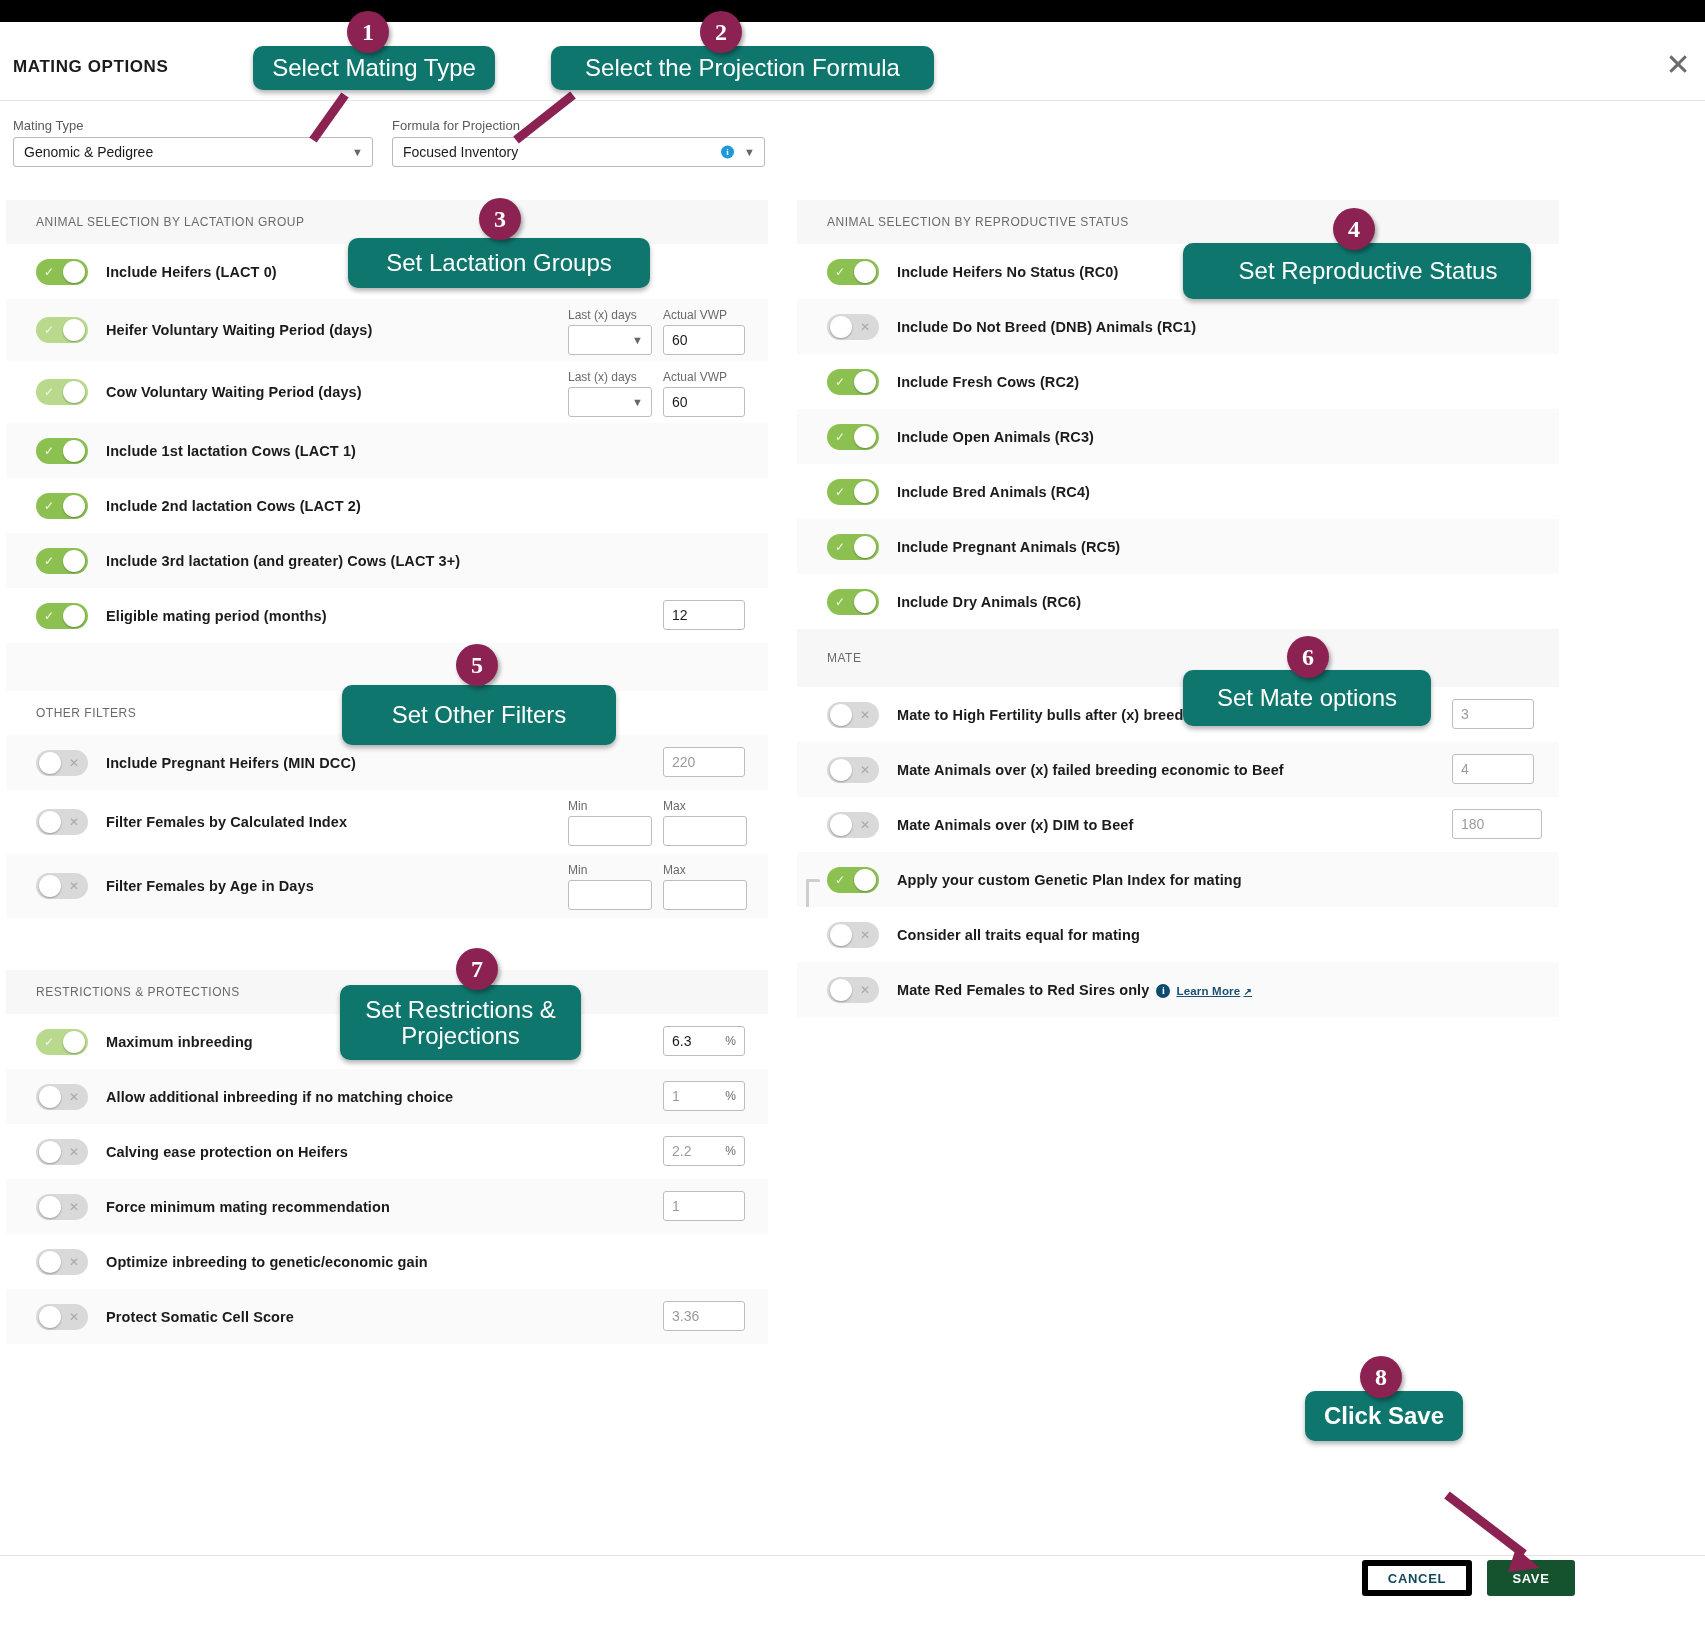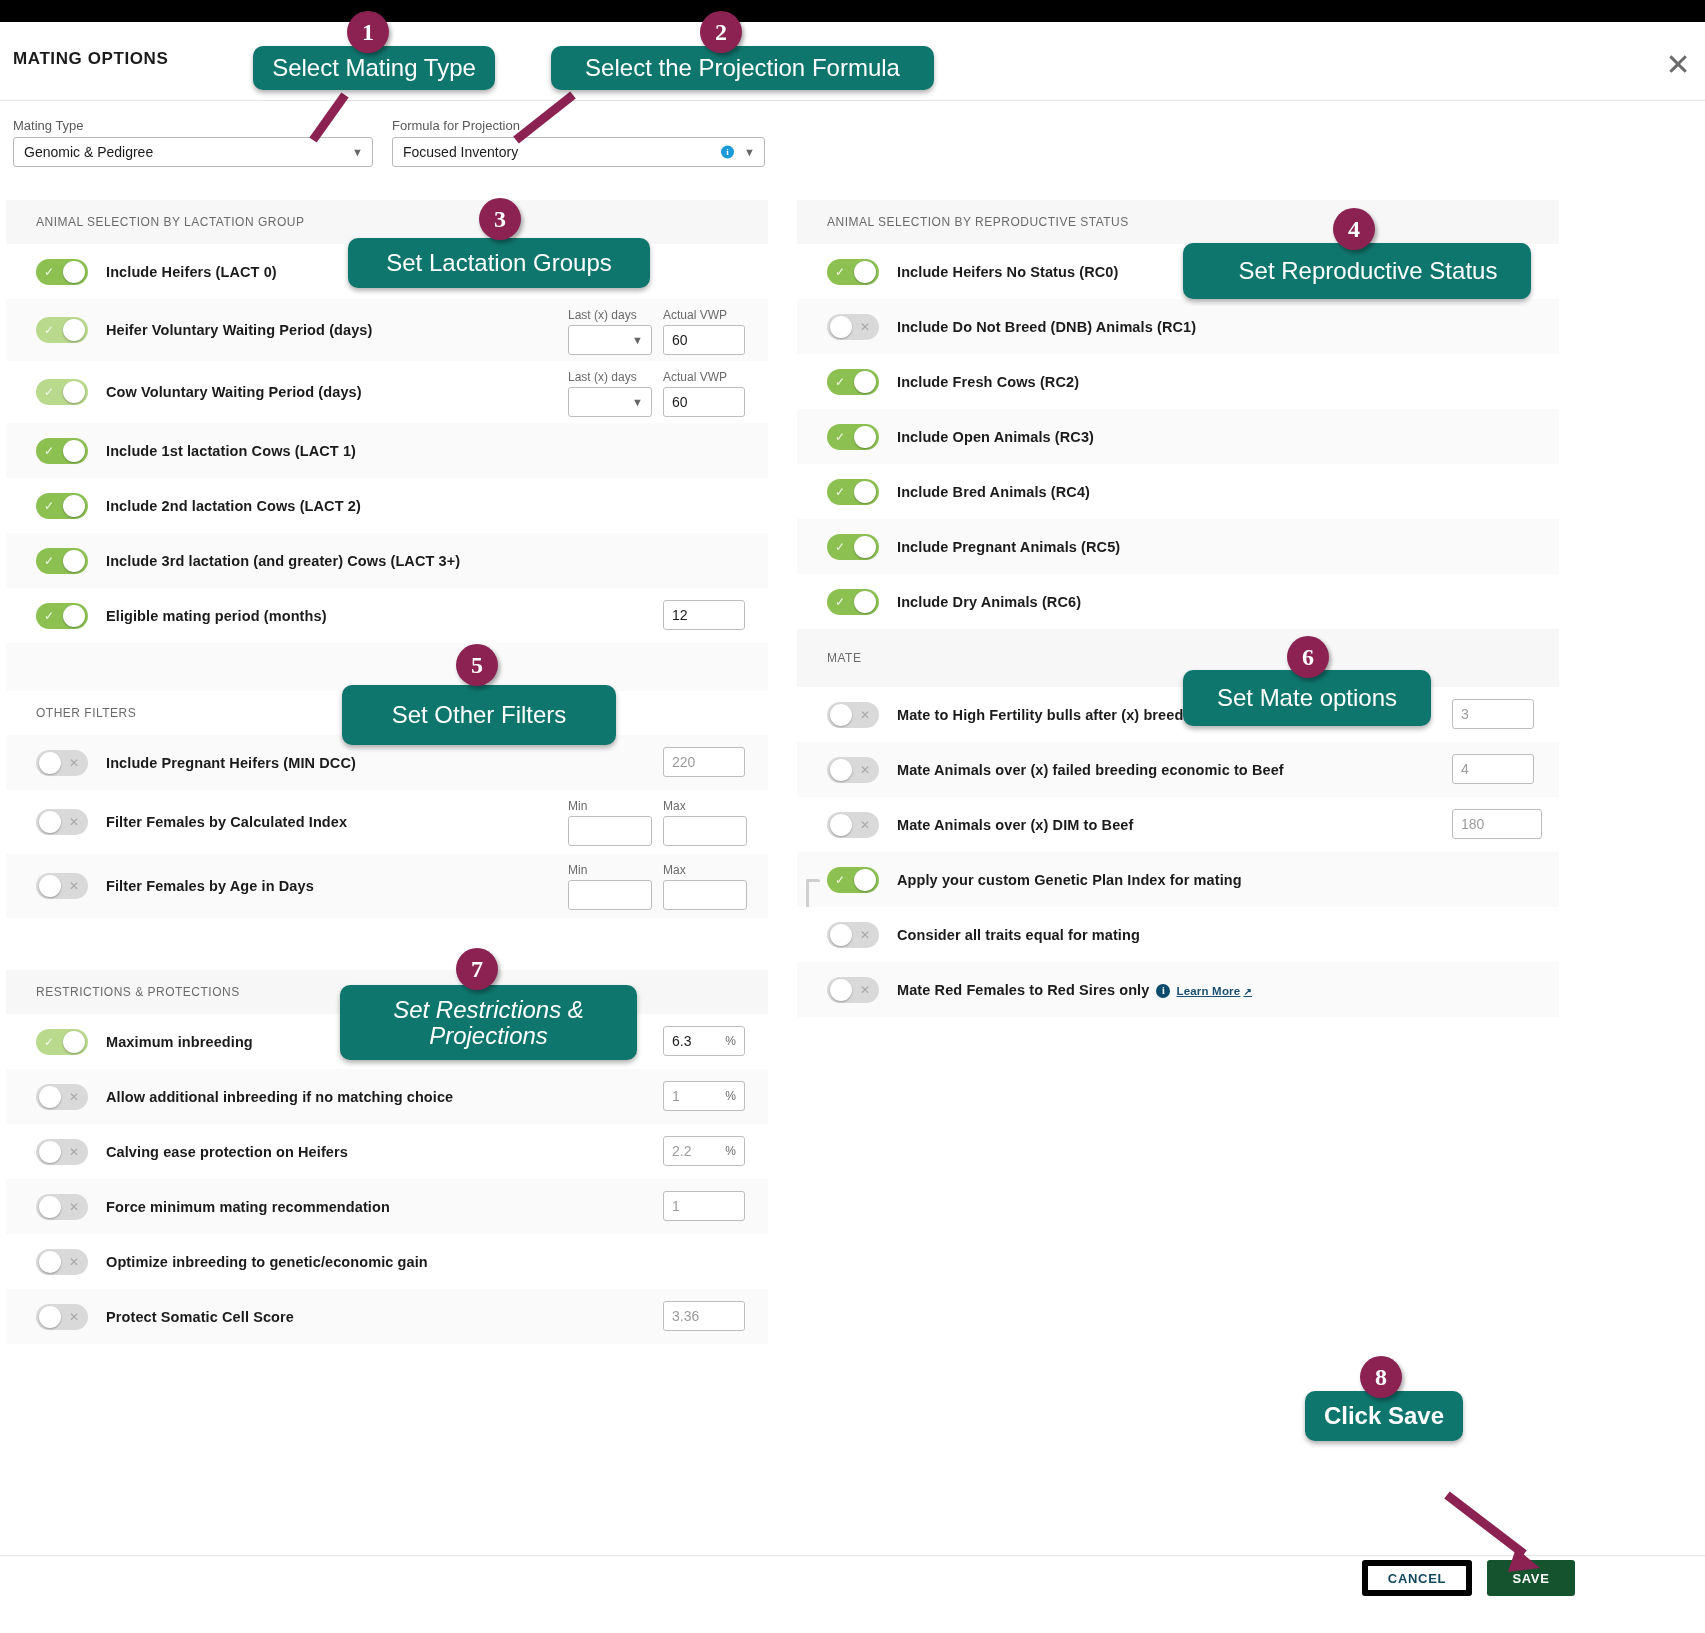--- a/index.html
+++ b/index.html
@@ -13,21 +13,21 @@
 
   
   .topbar { position:absolute; left:0; top:0; width:1705px; height:22px; background:#000; }
 
   
   .modal-header {
     position:absolute; left:0; top:22px; width:1705px; height:79px;
     border-bottom:1px solid #e3e3e3; background:#fff;
   }
   .modal-title {
-    position:absolute; left:13px; top:27px;
+    position:absolute; left:13px; top:35px;
     font-size:17px; font-weight:700; letter-spacing:.6px; color:#1b1b1b;
   }
   .close-x {
     position:absolute; right:10px; top:28px; width:34px; height:34px;
     color:#6b6b6b; font-size:30px; line-height:30px; text-align:center; cursor:pointer;
     font-weight:300;
   }
 
   
   .selectors { position:absolute; left:0; top:110px; width:1705px; height:80px; }
@@ -503,19 +503,19 @@
 
   <div class="callout" style="left:1183px; top:243px; width:348px; height:56px;padding-left:36px;">Set Reproductive Status</div>
   <div class="badge" style="left:1333px; top:208px;">4</div>
 
   <div class="callout" style="left:342px; top:685px; width:274px; height:60px;">Set Other Filters</div>
   <div class="badge" style="left:456px; top:644px;">5</div>
 
   <div class="callout" style="left:1183px; top:670px; width:248px; height:56px;">Set Mate options</div>
   <div class="badge" style="left:1287px; top:636px;">6</div>
 
-  <div class="callout" style="left:340px; top:985px; width:297px; height:75px;font-style:italic;">Set Restrictions &amp; Projections</div>
+  <div class="callout" style="left:340px; top:985px; width:241px; height:75px;">Set Restrictions &amp; Projections</div>
   <div class="badge" style="left:456px; top:948px;">7</div>
 
   <div class="callout" style="left:1305px; top:1391px; width:158px; height:50px; font-weight:700;">Click Save</div>
   <div class="badge" style="left:1360px; top:1356px;">8</div>
 
 </div>
 
 </body></html>

